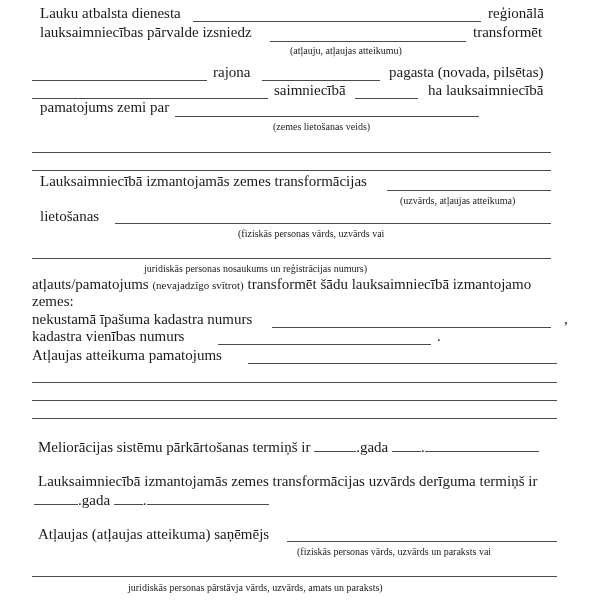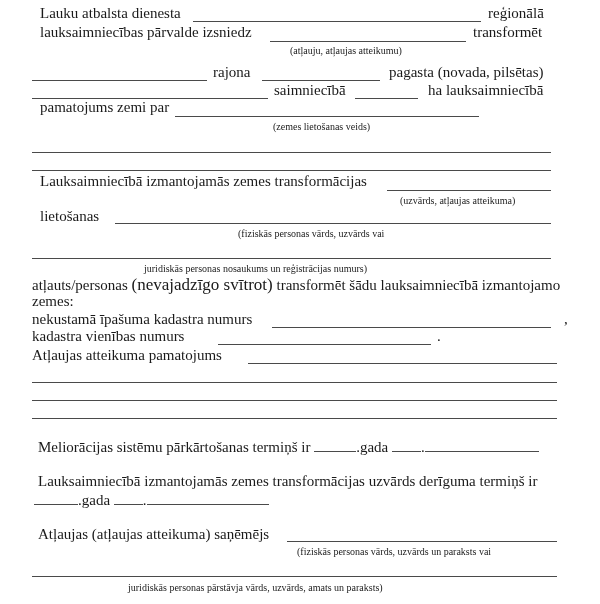--- a/index.html
+++ b/index.html
@@ -43,22 +43,22 @@
 <div class="ln" style="left:387px;top:190px;width:164px"></div>
 <div class="s" style="left:400px;top:194px">(uzvārds, atļaujas atteikuma)</div>
 
 <div class="t" style="left:40px;top:208px">lietošanas</div>
 <div class="ln" style="left:115px;top:223px;width:436px"></div>
 <div class="s" style="left:238px;top:227px">(fiziskās personas vārds, uzvārds vai</div>
 <div class="ln" style="left:32px;top:258px;width:519px"></div>
 <div class="s" style="left:144px;top:262px">juridiskās personas nosaukums un reģistrācijas numurs)</div>
 
 <div class="t" style="left:32px;top:276px">
-  <span>atļauts/personas</span>
-  <span style="font-size:17px">(nevajadzīgo svītrot)</span>
+  <span>atļauts/pamatojums</span>
+  <span style="font-size:11px">(nevajadzīgo svītrot)</span>
   <span>transformēt šādu lauksaimniecībā izmantojamo</span>
 </div>
 <div class="t" style="left:32px;top:293px">zemes:</div>
 
 <div class="t" style="left:32px;top:311px">nekustamā īpašuma kadastra numurs</div>
 <div class="ln" style="left:272px;top:327px;width:279px"></div>
 <div class="t" style="left:564px;top:311px">,</div>
 
 <div class="t" style="left:32px;top:328px">kadastra vienības numurs</div>
 <div class="ln" style="left:218px;top:344px;width:213px"></div>

